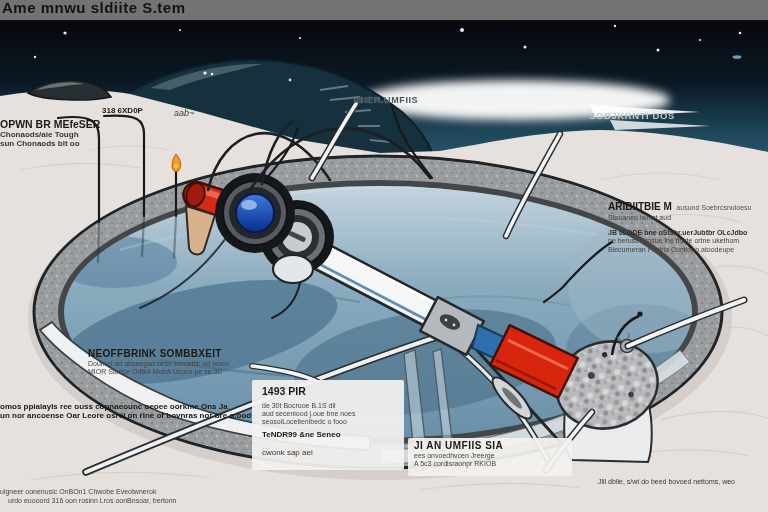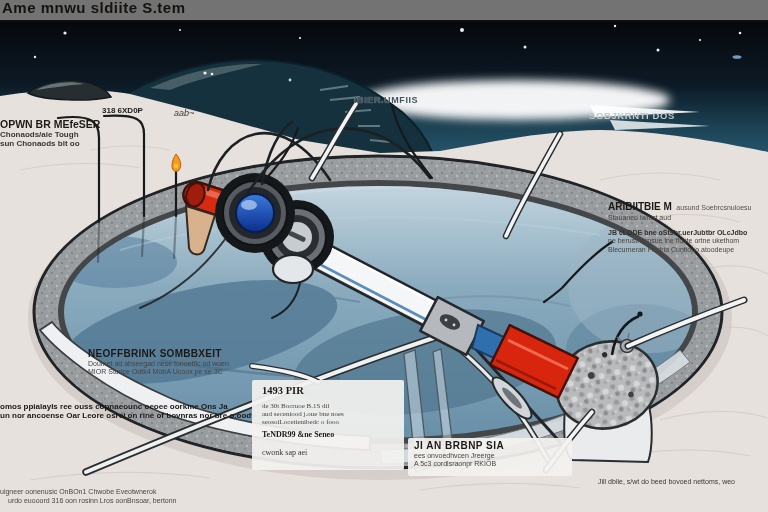--- a/index.html
+++ b/index.html
@@ -278,32 +278,32 @@
     <div class="b" style="font-size:10px;letter-spacing:.3px;">NEOFFBRINK SOMBBXEIT</div>
     <div class="xs" style="color:#4a443d;">Doumet ad abseegad nese tonoetfic od woen</div>
     <div class="xs" style="color:#4a443d;">MIOR Storice Odtk4 MotrA Ucoox pe se.3C</div>
   </div>
   <div class="lbl" style="left:0px;top:402px;">
     <div class="sm b">omos ppialayls ree ouss copnaeounc oeoee oorkme Ons Ja</div>
     <div class="sm b">un nor ancoense Oar Leore osrei on rine of bovnras nor bre o.oodv</div>
   </div>
 
   <div class="panel" style="left:252px;top:380px;width:152px;height:90px;"></div>
-  <div class="lbl" style="left:262px;top:385px;font-family:Liberation Serif, serif;">
+  <div class="lbl" style="left:262px;top:385px;">
     <div class="b" style="font-size:10.5px;">1493 PIR</div>
     <div class="xs" style="margin-top:5px;color:#4a443d;">de 30t Bocruoe B.1S dil</div>
     <div class="xs" style="color:#4a443d;">aud seceniood j.oue bne noes</div>
     <div class="xs" style="color:#4a443d;">seosoiLocetienibedc o fooo</div>
     <div class="sm b" style="margin-top:4px;">TeNDR99 &amp;ne Seneo</div>
     <div class="sm" style="margin-top:9px;color:#3b352f;">cwonk sap aei</div>
   </div>
 
   <div class="panel" style="left:408px;top:438px;width:164px;height:38px;"></div>
   <div class="lbl" style="left:414px;top:440px;">
-    <div class="b" style="font-size:10px;letter-spacing:.5px;">JI AN BRBNP SIA</div>
+    <div class="b" style="font-size:10px;letter-spacing:.5px;">JI AN UMFIIS SIA</div>
     <div class="xs" style="color:#4a443d;">ees onvoedhvcen Jreerge</div>
     <div class="xs" style="color:#4a443d;">A 5c3 cordlsraonpr RKIOB</div>
   </div>
 
   <div class="lbl xs" style="left:598px;top:478px;color:#3b362f;">Jill dblie, s/wt do beed bovoed nettoms, weo</div>
 
   <div class="lbl xs" style="left:0px;top:488px;color:#4a453f;">uigneer oonenusic      OnBOn1 Chwobe Eveotwnerok</div>
   <div class="lbl xs" style="left:8px;top:497px;color:#4a453f;">urdo euooord 316 oon rosinn Lros oonBnsoar, bertonn</div>
 
 </div>

